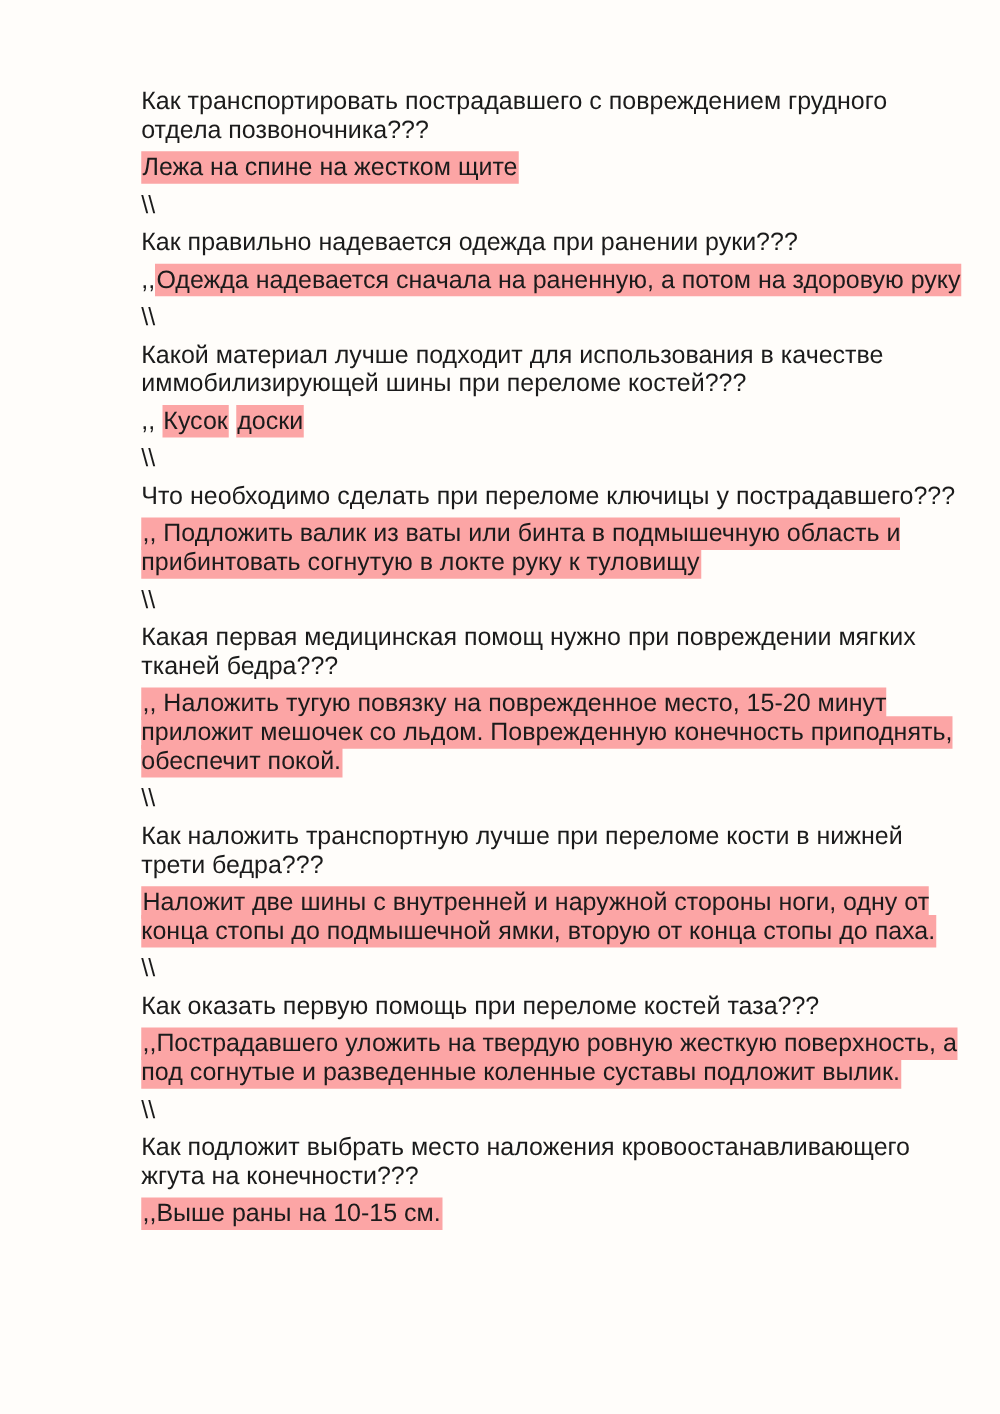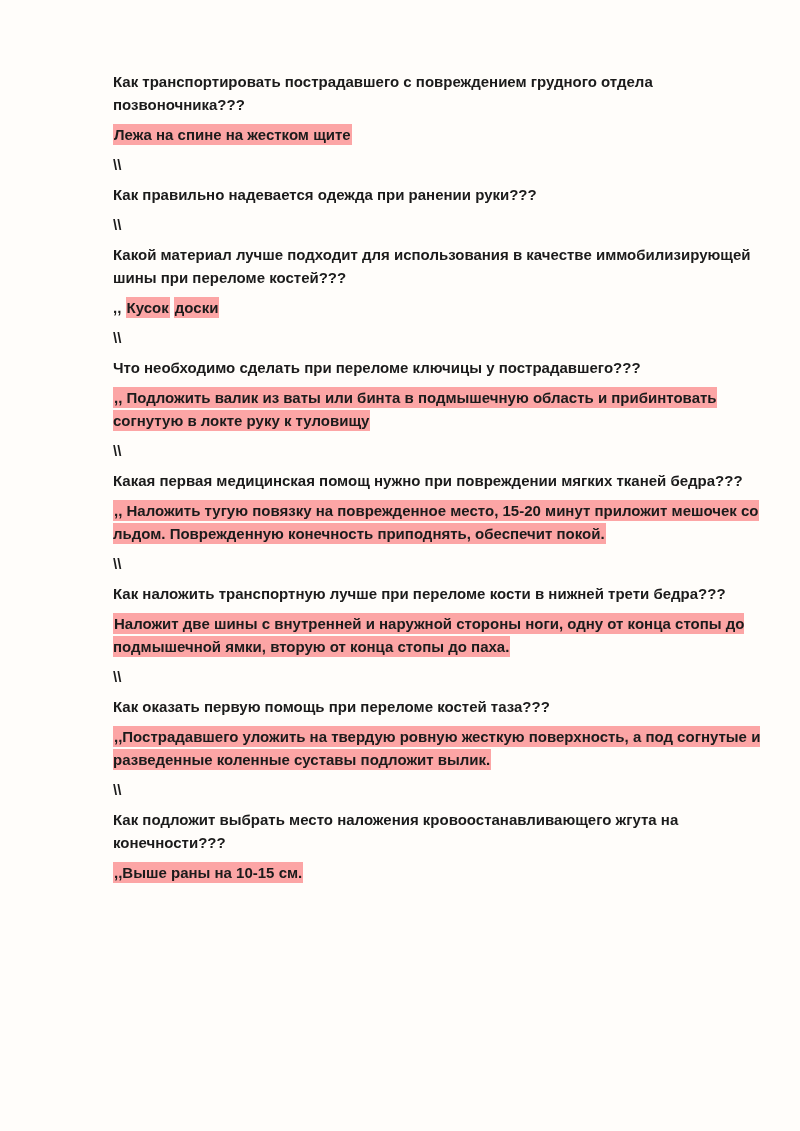--- a/index.html
+++ b/index.html
@@ -15,24 +15,24 @@
     min-height: 1131px;
     background: #fffdfa;
     box-sizing: border-box;
     padding: 70px 0 0 113px;
   }
   .content {
     width: 658px;
   }
   .para {
     margin: 0 0 7px 0;
-    font-size: 15px;
+    font-size: 20px;
     line-height: 23px;
     color: #1b1b1b;
-    font-weight: 700;
+    font-weight: 400;
   }
   .para.question {
     color: #1b1b1b;
   }
   .para.separator {
     color: #1b1b1b;
   }
   mark {
     background: #fca5a5;
     color: inherit;
@@ -42,20 +42,21 @@
 </head>
 <body>
 
 <div class="page">
   <div class="content">
 
   <p class="para question">Как транспортировать пострадавшего с повреждением грудного отдела позвоночника???</p>
       <p class="para answer"><mark>Лежа на спине на жестком щите</mark></p>
       <p class="para separator">\\</p>
       <p class="para question">Как правильно надевается одежда при ранении руки???</p>
+      <p class="para answer"><span>,,</span><mark>Одежда надевается сначала на раненную, а потом на здоровую руку</mark></p>
       <p class="para separator">\\</p>
       <p class="para question">Какой материал лучше подходит для использования в качестве иммобилизирующей шины при переломе костей???</p>
       <p class="para answer"><span>,, </span><mark>Кусок</mark><span> </span><mark>доски</mark></p>
       <p class="para separator">\\</p>
       <p class="para question">Что необходимо сделать при переломе ключицы у пострадавшего???</p>
       <p class="para answer"><mark>,, Подложить валик из ваты или бинта в подмышечную область и прибинтовать согнутую в локте руку к туловищу</mark></p>
       <p class="para separator">\\</p>
       <p class="para question">Какая первая медицинская помощ нужно при повреждении мягких тканей бедра???</p>
       <p class="para answer"><mark>,, Наложить тугую повязку на поврежденное место, 15-20 минут приложит мешочек со льдом. Поврежденную конечность приподнять, обеспечит покой.</mark></p>
       <p class="para separator">\\</p>

